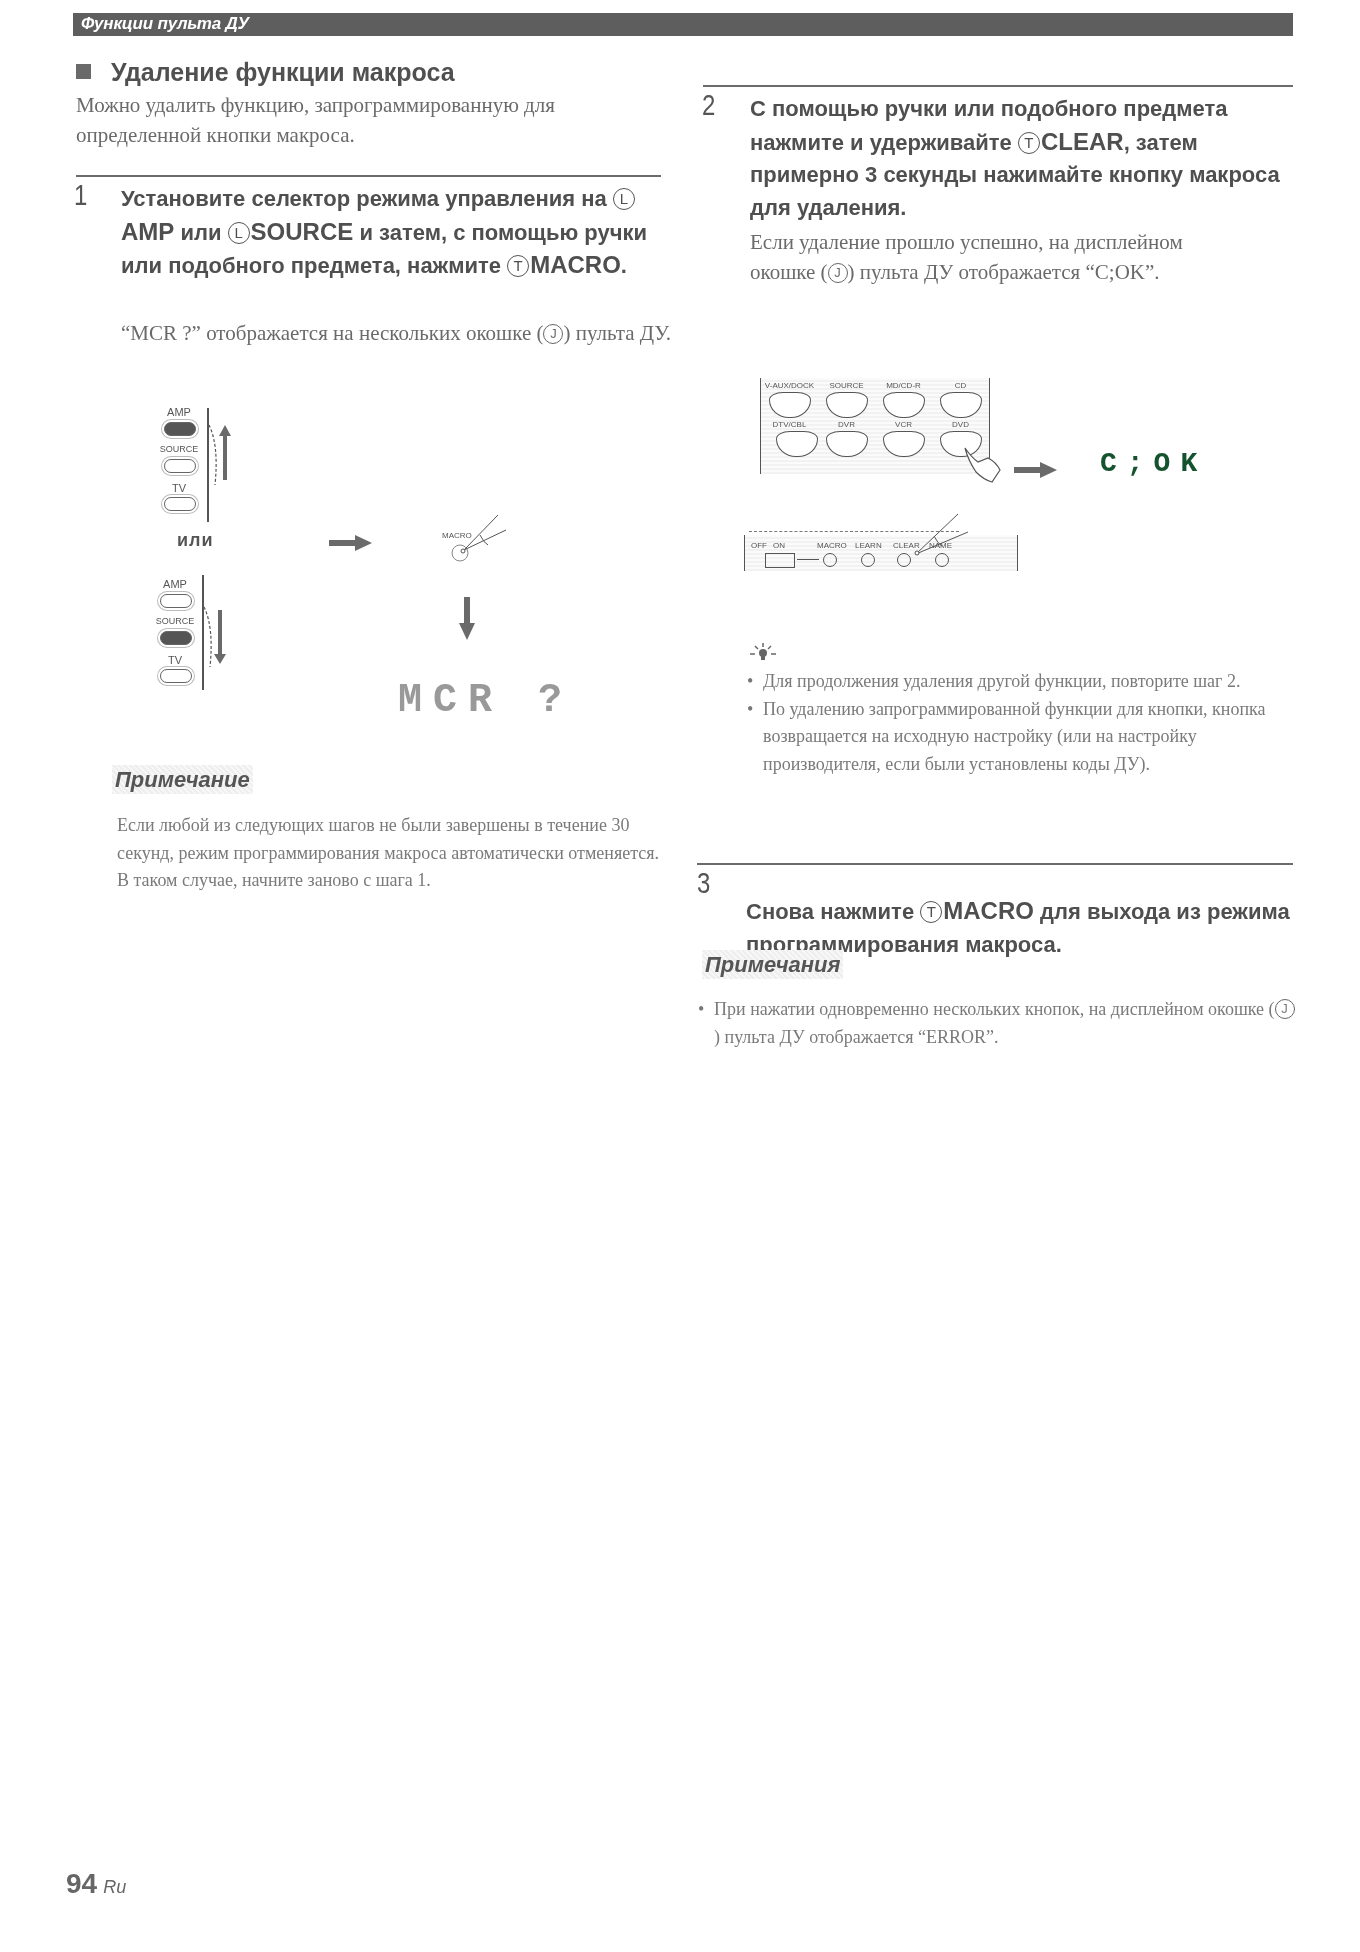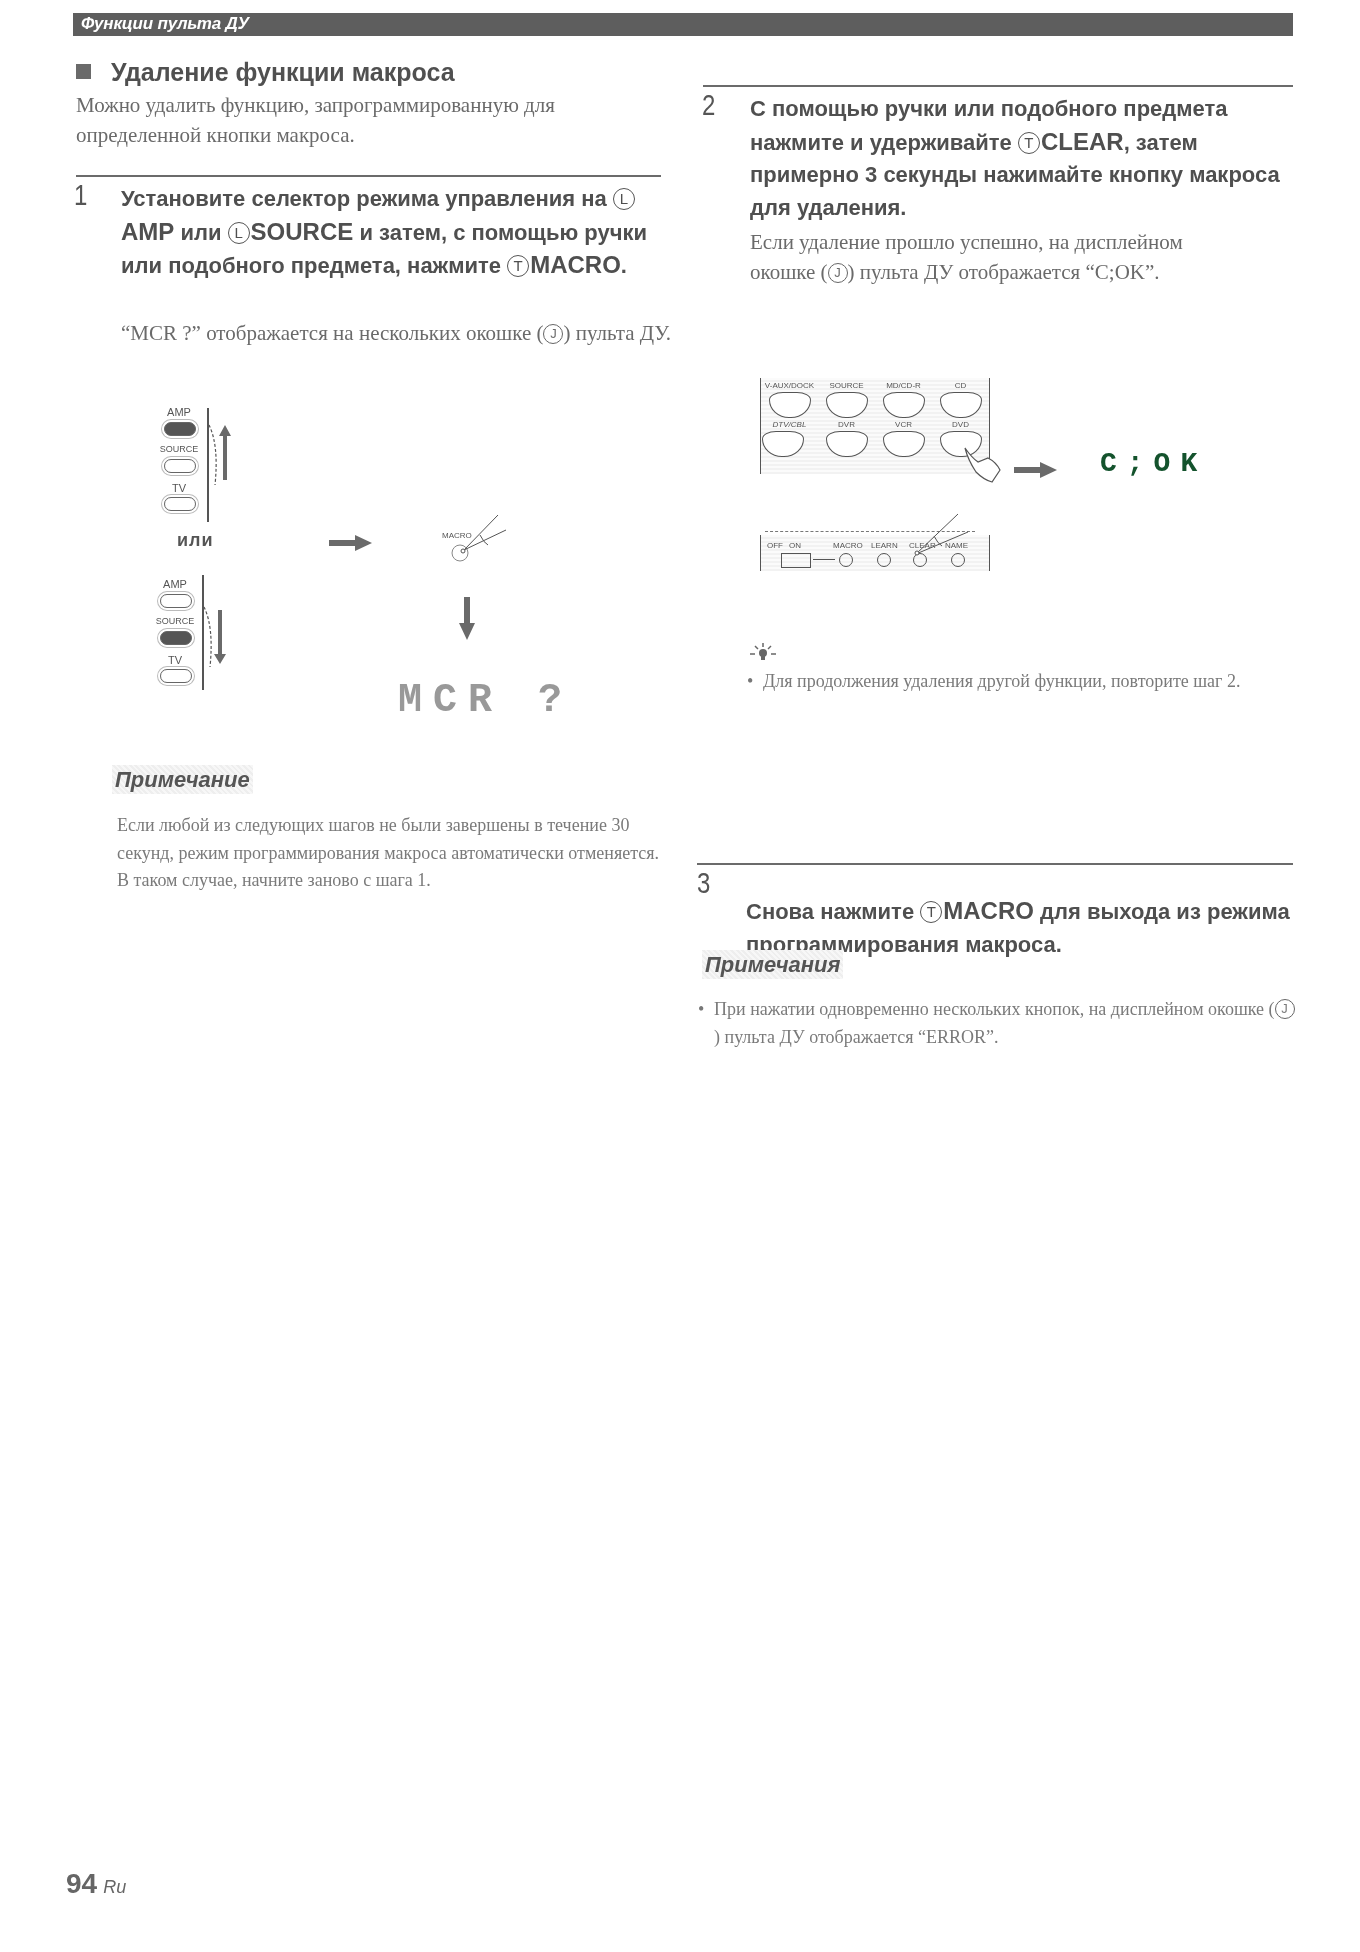--- a/index.html
+++ b/index.html
@@ -134,21 +134,21 @@
     <div style="display:flex; flex-direction:column; align-items:center;">
         <span class="remote-label">MD/CD-R</span>
         <div class="remote-btn" style="margin-top:2px;"></div>
       </div>
     <div style="display:flex; flex-direction:column; align-items:center;">
         <span class="remote-label">CD</span>
         <div class="remote-btn" style="margin-top:2px;"></div>
       </div>
   </div>
   <div style="position:absolute; left:0; top:42px; width:228px; display:flex; justify-content:space-around;">
-    <div style="display:flex; flex-direction:column; align-items:flex-start;font-style:italic;">
+    <div style="display:flex; flex-direction:column; align-items:flex-end;">
         <span class="remote-label">DTV/CBL</span>
         <div class="remote-btn" style="margin-top:2px;"></div>
       </div>
     <div style="display:flex; flex-direction:column; align-items:center;">
         <span class="remote-label">DVR</span>
         <div class="remote-btn" style="margin-top:2px;"></div>
       </div>
     <div style="display:flex; flex-direction:column; align-items:center;">
         <span class="remote-label">VCR</span>
         <div class="remote-btn" style="margin-top:2px;"></div>
@@ -156,21 +156,21 @@
     <div style="display:flex; flex-direction:column; align-items:center;">
         <span class="remote-label">DVD</span>
         <div class="remote-btn" style="margin-top:2px;"></div>
       </div>
   </div>
 </div>
 <svg class="abs" style="left:960px; top:440px;" width="45" height="45">
   <path d="M5 8 Q12 18 18 22 L28 18 Q36 22 40 30 L32 42 Q24 40 16 32 Q8 20 5 8 Z" fill="#fff" stroke="#555" stroke-width="1.2"></path>
 </svg>
 
-<div class="abs remote-panel" style="left:760px; top:535px; width:228px; height:36px; border-left:1.5px solid #555; border-right:1.5px solid #555;">
+<div class="abs remote-panel" style="left:744px; top:535px; width:228px; height:36px; border-left:1.5px solid #555; border-right:1.5px solid #555;padding-left:44px;">
   <div style="position:absolute; left:4px; top:-4px; width:210px; border-top:1px dashed #777;"></div>
   <span class="remote-label" style="position:absolute; left:6px; top:6px; width:auto;">OFF</span>
   <span class="remote-label" style="position:absolute; left:28px; top:6px; width:auto;">ON</span>
   <div style="position:absolute; left:20px; top:18px; width:28px; height:13px; border:1px solid #555;"></div>
   <div style="position:absolute; left:52px; top:24px; width:22px; border-top:1px solid #555;"></div>
   <span class="remote-label" style="position:absolute; left:72px; top:6px; width:auto;">MACRO</span>
   <div style="position:absolute; left:78px; top:18px; width:12px; height:12px; border:1px solid #555; border-radius:50%;"></div>
   <span class="remote-label" style="position:absolute; left:110px; top:6px; width:auto;">LEARN</span>
   <div style="position:absolute; left:116px; top:18px; width:12px; height:12px; border:1px solid #555; border-radius:50%;"></div>
   <span class="remote-label" style="position:absolute; left:148px; top:6px; width:auto;">CLEAR</span>
@@ -194,20 +194,21 @@
   <circle cx="17" cy="12" r="4" fill="#666"></circle>
   <rect x="15" y="15" width="4" height="4" fill="#666"></rect>
   <line x1="17" y1="2" x2="17" y2="6" stroke="#666" stroke-width="1.5"></line>
   <line x1="9" y1="5" x2="12" y2="8" stroke="#666" stroke-width="1.5"></line>
   <line x1="25" y1="5" x2="22" y2="8" stroke="#666" stroke-width="1.5"></line>
   <line x1="4" y1="13" x2="9" y2="13" stroke="#666" stroke-width="1.5"></line>
   <line x1="25" y1="13" x2="30" y2="13" stroke="#666" stroke-width="1.5"></line>
 </svg>
 <ul class="abs note-body bullet-list" style="left:747px; top:668px; width:545px;">
   <li>Для продолжения удаления другой функции, повторите шаг 2.</li>
+  <li>По удалению запрограммированной функции для кнопки, кнопка возвращается на исходную настройку (или на настройку производителя, если были установлены коды ДУ).</li>
 </ul>
 
 <div class="abs rule" style="left:697px; top:863px; width:596px;"></div>
 <div class="abs step-num" style="left:697px; top:866px;">3</div>
 <div class="abs step-text" style="left:746px; top:895px; width:560px;">
   <span>Снова нажмите </span><span class="circ">T</span><span style="font-size:24px;">MACRO</span><span> для выхода из режима программирования макроса.</span>
 </div>
 
 <div class="abs" style="left:702px; top:952px;">
   <span class="note-title">Примечания</span>

